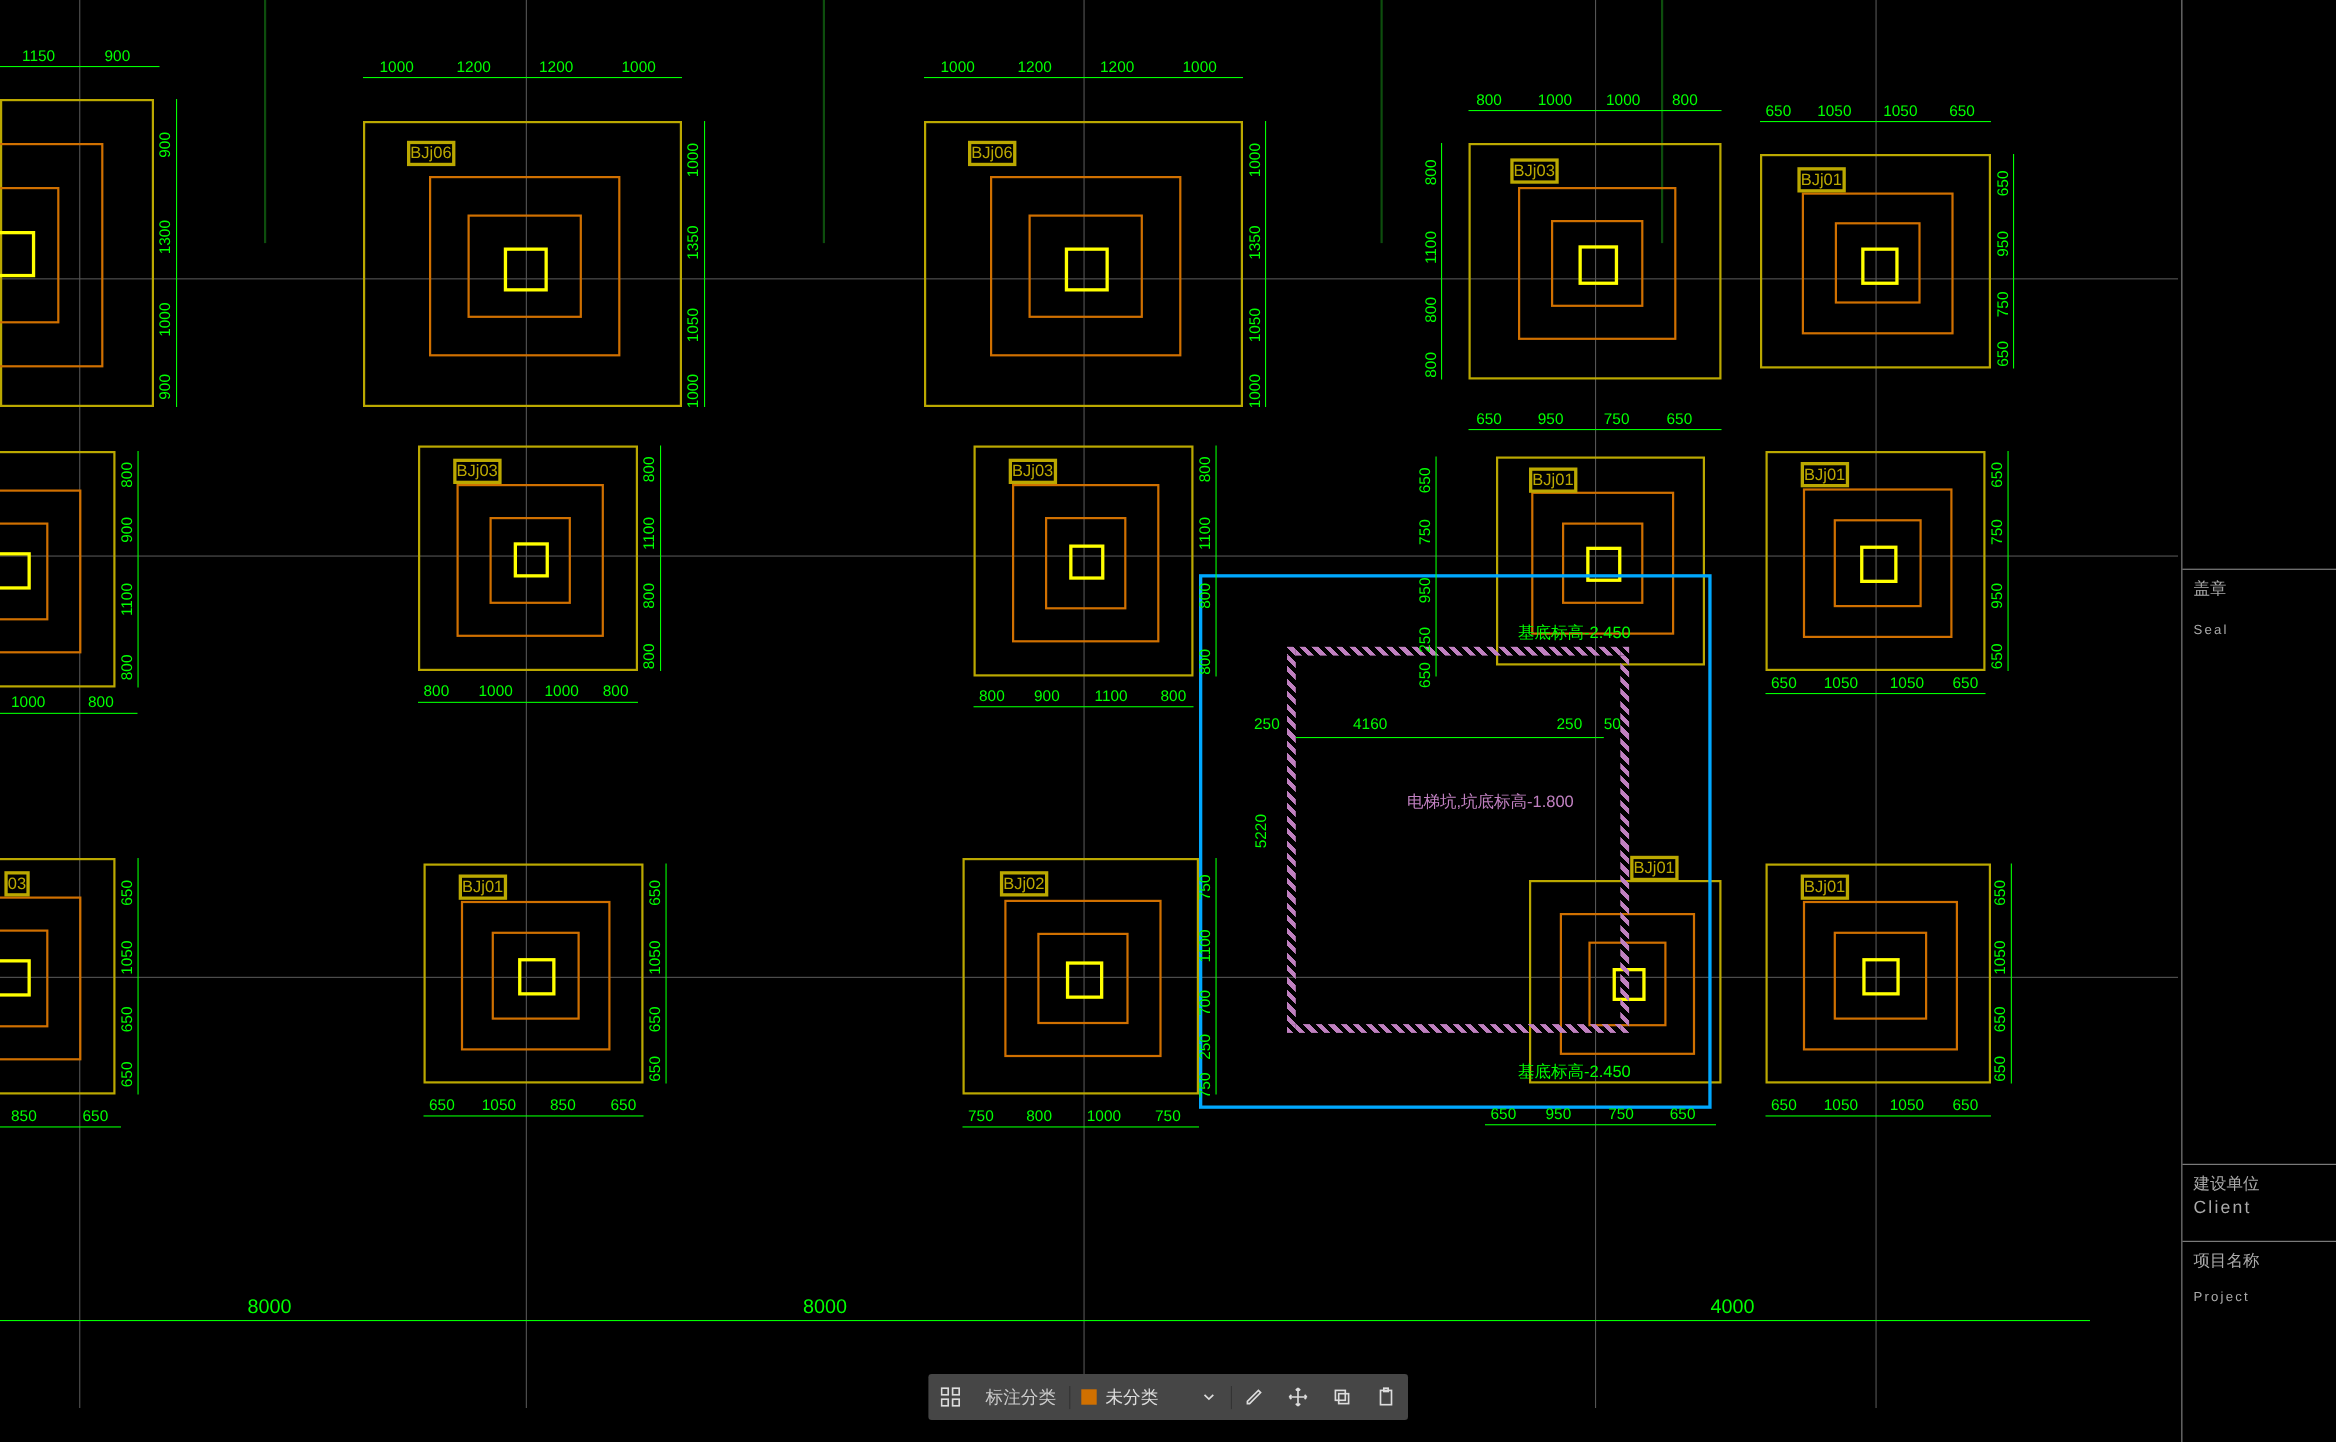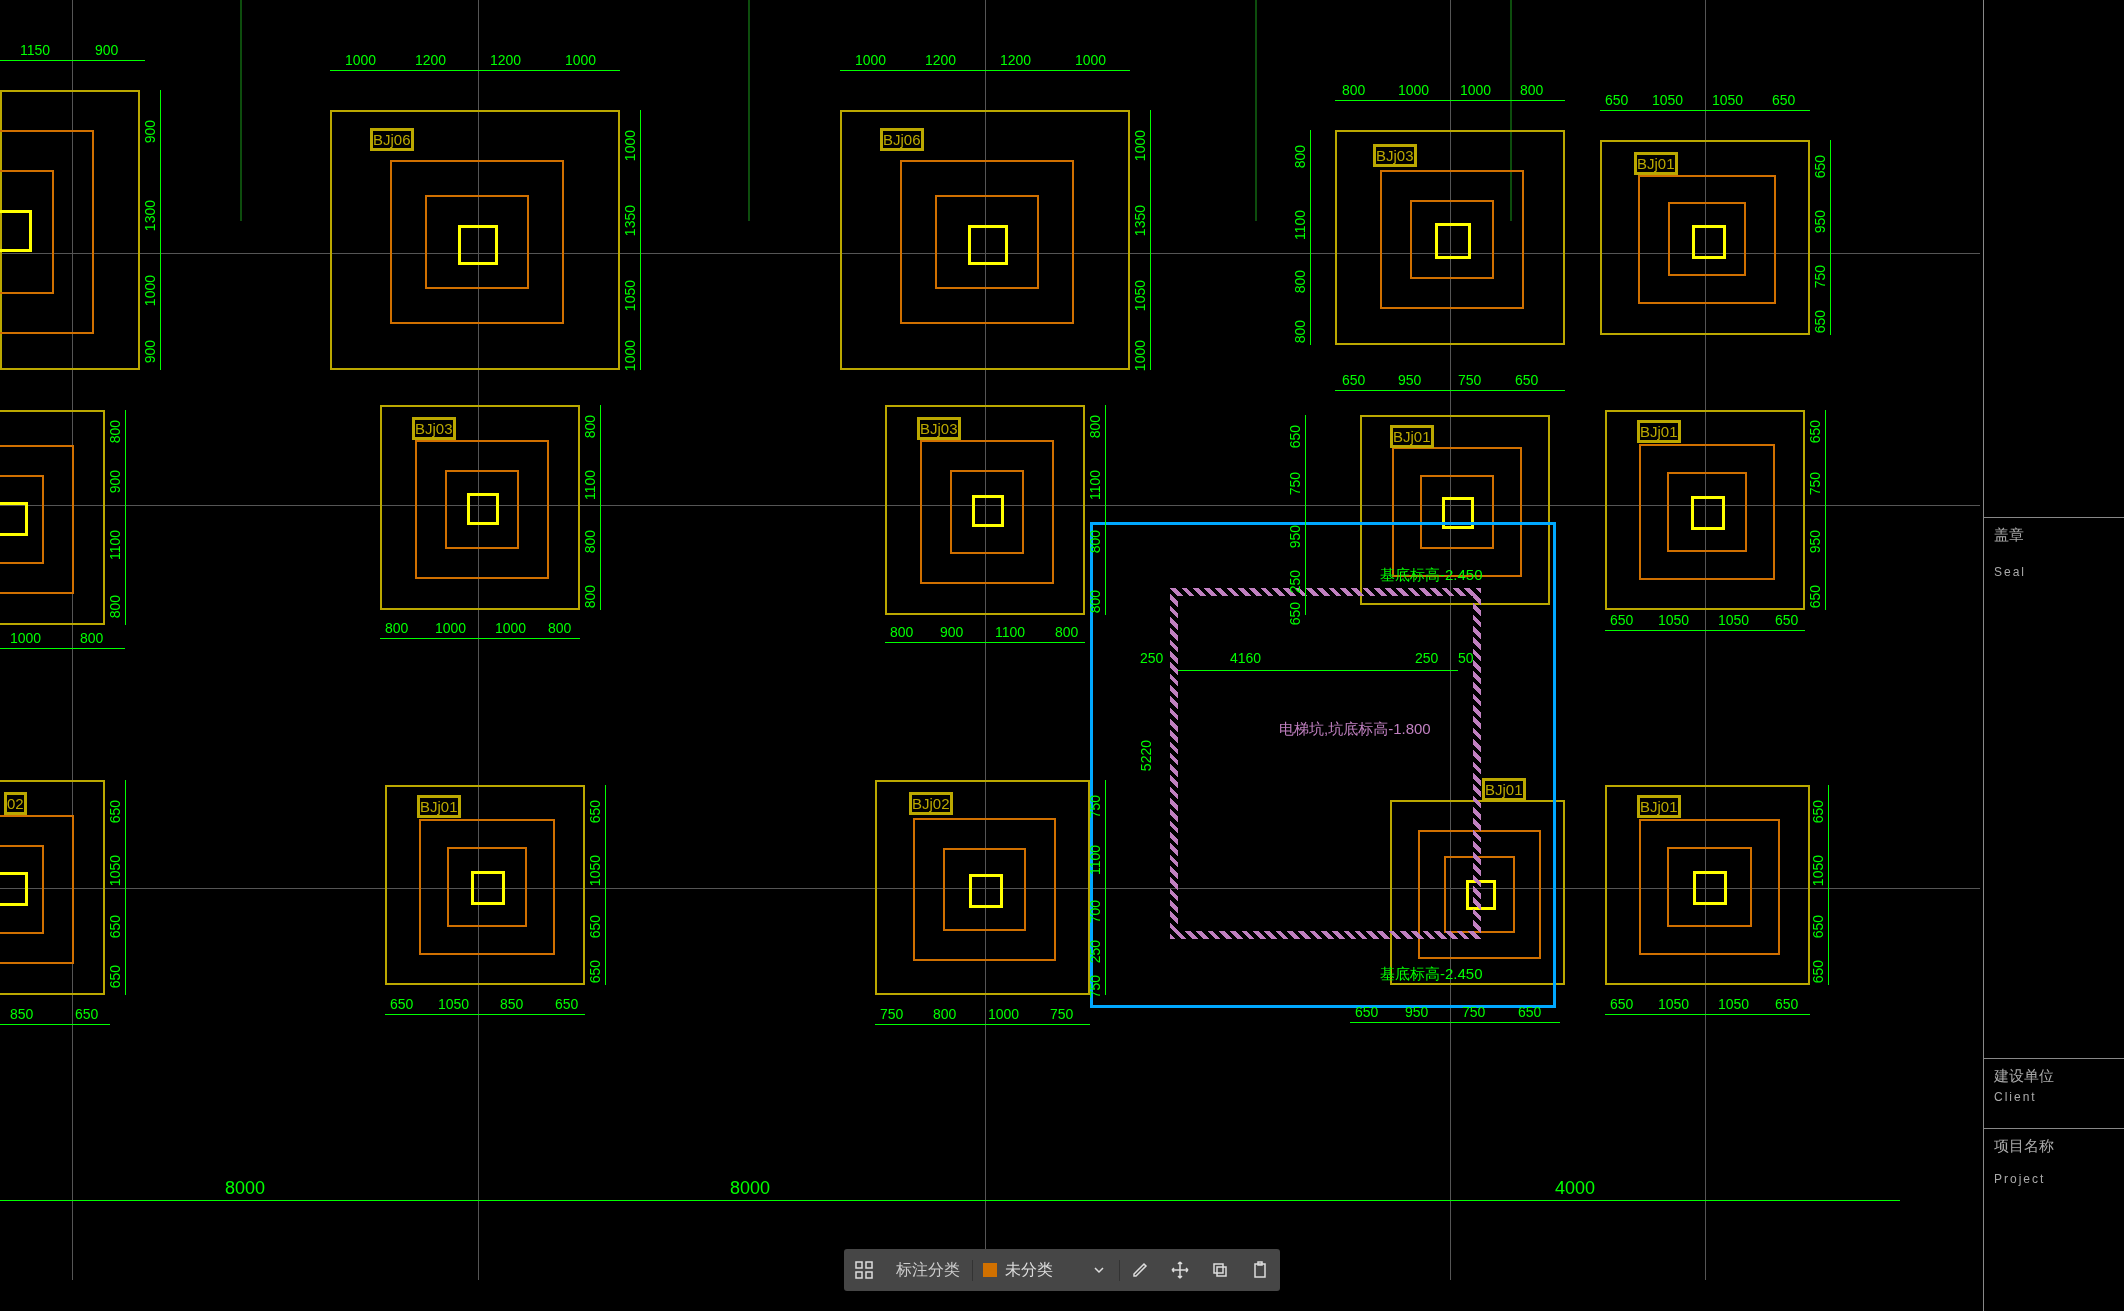--- a/index.html
+++ b/index.html
@@ -130,21 +130,21 @@
     <div class="inr" style="left:62px;top:62px;width:76px;height:76px"></div>
     <div class="core" style="left:86px;top:86px;width:28px;height:28px"></div>
     <div class="tag" style="left:32px;top:10px">BJj01</div>
   </div>
 
   <div class="ft" style="left:0;top:780px;width:105px;height:215px">
     <div class="outer" style="left:-40px;top:0;right:0;bottom:0"></div>
     <div class="mid" style="left:-40px;top:35px;width:110px;height:145px"></div>
     <div class="inr" style="left:-40px;top:65px;width:80px;height:85px"></div>
     <div class="core" style="left:-6px;top:92px;width:28px;height:28px"></div>
-    <div class="tag" style="left:4px;top:12px">02</div>
+    <div class="tag" style="left:4px;top:12px">03</div>
   </div>
   <div class="ft" style="left:385px;top:785px;width:200px;height:200px">
     <div class="outer" style="left:0;top:0;right:0;bottom:0"></div>
     <div class="mid" style="left:34px;top:34px;width:132px;height:132px"></div>
     <div class="inr" style="left:62px;top:62px;width:76px;height:76px"></div>
     <div class="core" style="left:86px;top:86px;width:28px;height:28px"></div>
     <div class="tag" style="left:32px;top:10px">BJj01</div>
   </div>
   <div class="ft" style="left:875px;top:780px;width:215px;height:215px">
     <div class="outer" style="left:0;top:0;right:0;bottom:0"></div>
@@ -347,21 +347,21 @@
   <div class="dim" style="left:730px;top:1178px;font-size:18px">8000</div>
   <div class="dim" style="left:1555px;top:1178px;font-size:18px">4000</div>
 
   <div class="tblock">
     <div class="cell" style="top:517px">
       <div>盖章</div>
       <div style="font-size:12px;margin-top:20px;letter-spacing:2px">Seal</div>
     </div>
     <div class="cell" style="top:1058px">
       <div>建设单位</div>
-      <div style="font-size:12px;margin-top:4px;letter-spacing:2px">Client</div>
+      <div style="font-size:16px;margin-top:4px;letter-spacing:2px">Client</div>
     </div>
     <div class="cell" style="top:1128px">
       <div>项目名称</div>
       <div style="font-size:12px;margin-top:16px;letter-spacing:2px">Project</div>
     </div>
   </div>
 
   <div class="toolbar">
     <div class="btn">
       <svg width="18" height="18" viewBox="0 0 18 18">

